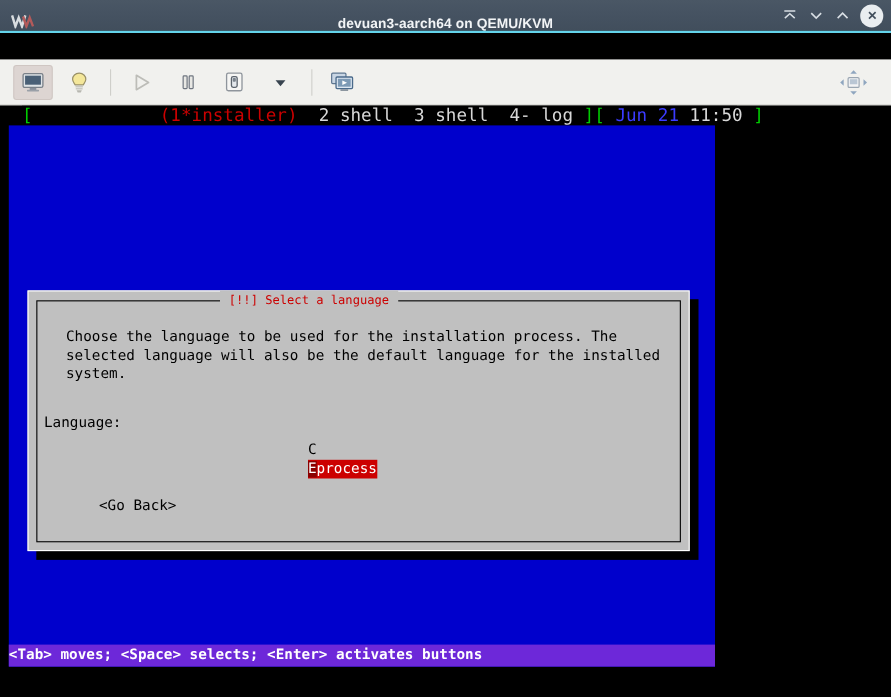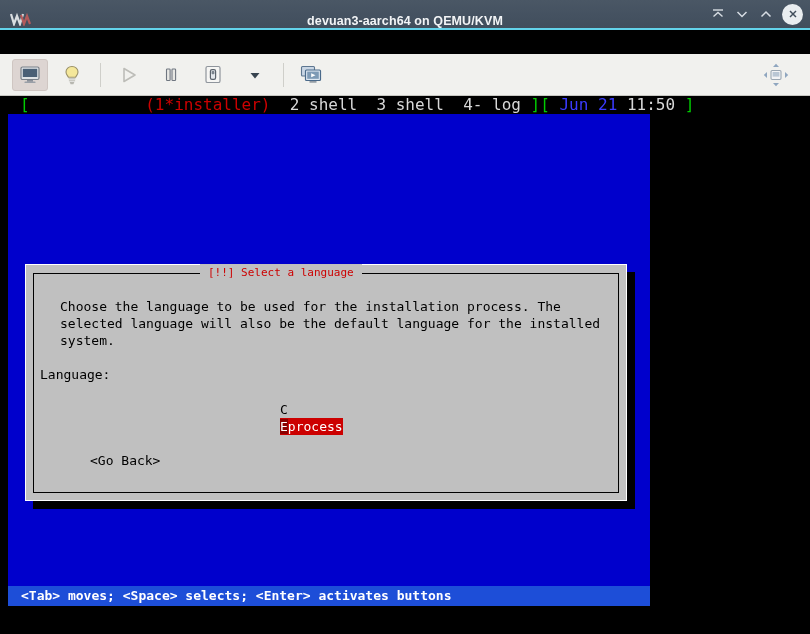--- a/index.html
+++ b/index.html
@@ -135,27 +135,27 @@
   
   #installer-bg {
     position: absolute; left: 8px; top: 18px;
     width: 642px; height: 492px;
     background: #0000cc;
   }
   
   #help-line {
     position: absolute; left: 8px; top: 490px;
     width: 642px; height: 20px;
-    background: #1d4ed8;
+    background: #6d28d9;
     color: #ffffff;
     font-weight: bold;
     font-size: 13px;
     line-height: 20px;
     white-space: pre;
-    padding-left: 13px;
+    padding-left: 0;
   }
 
   
   #dialog-shadow {
     position: absolute; left: 33px; top: 176px;
     width: 602px; height: 237px;
     background: #000;
   }
   
   #dialog {
@@ -185,21 +185,21 @@
     position: absolute; left: 40px; top: 202px;
     width: 560px;
     color: #000000;
     font-size: 13px;
     line-height: 17px;
     white-space: pre;
     z-index: 4;
     margin-left: 20px;
   }
   #dialog-lang-label {
-    position: absolute; left: 40px; top: 270px;
+    position: absolute; left: 40px; top: 280px;
     color: #000;
     font-size: 13px;
     line-height: 17px;
     z-index: 4;
   }
   #lang-list {
     position: absolute; left: 280px; top: 305px;
     z-index: 4;
     font-size: 13px;
     line-height: 17px;

